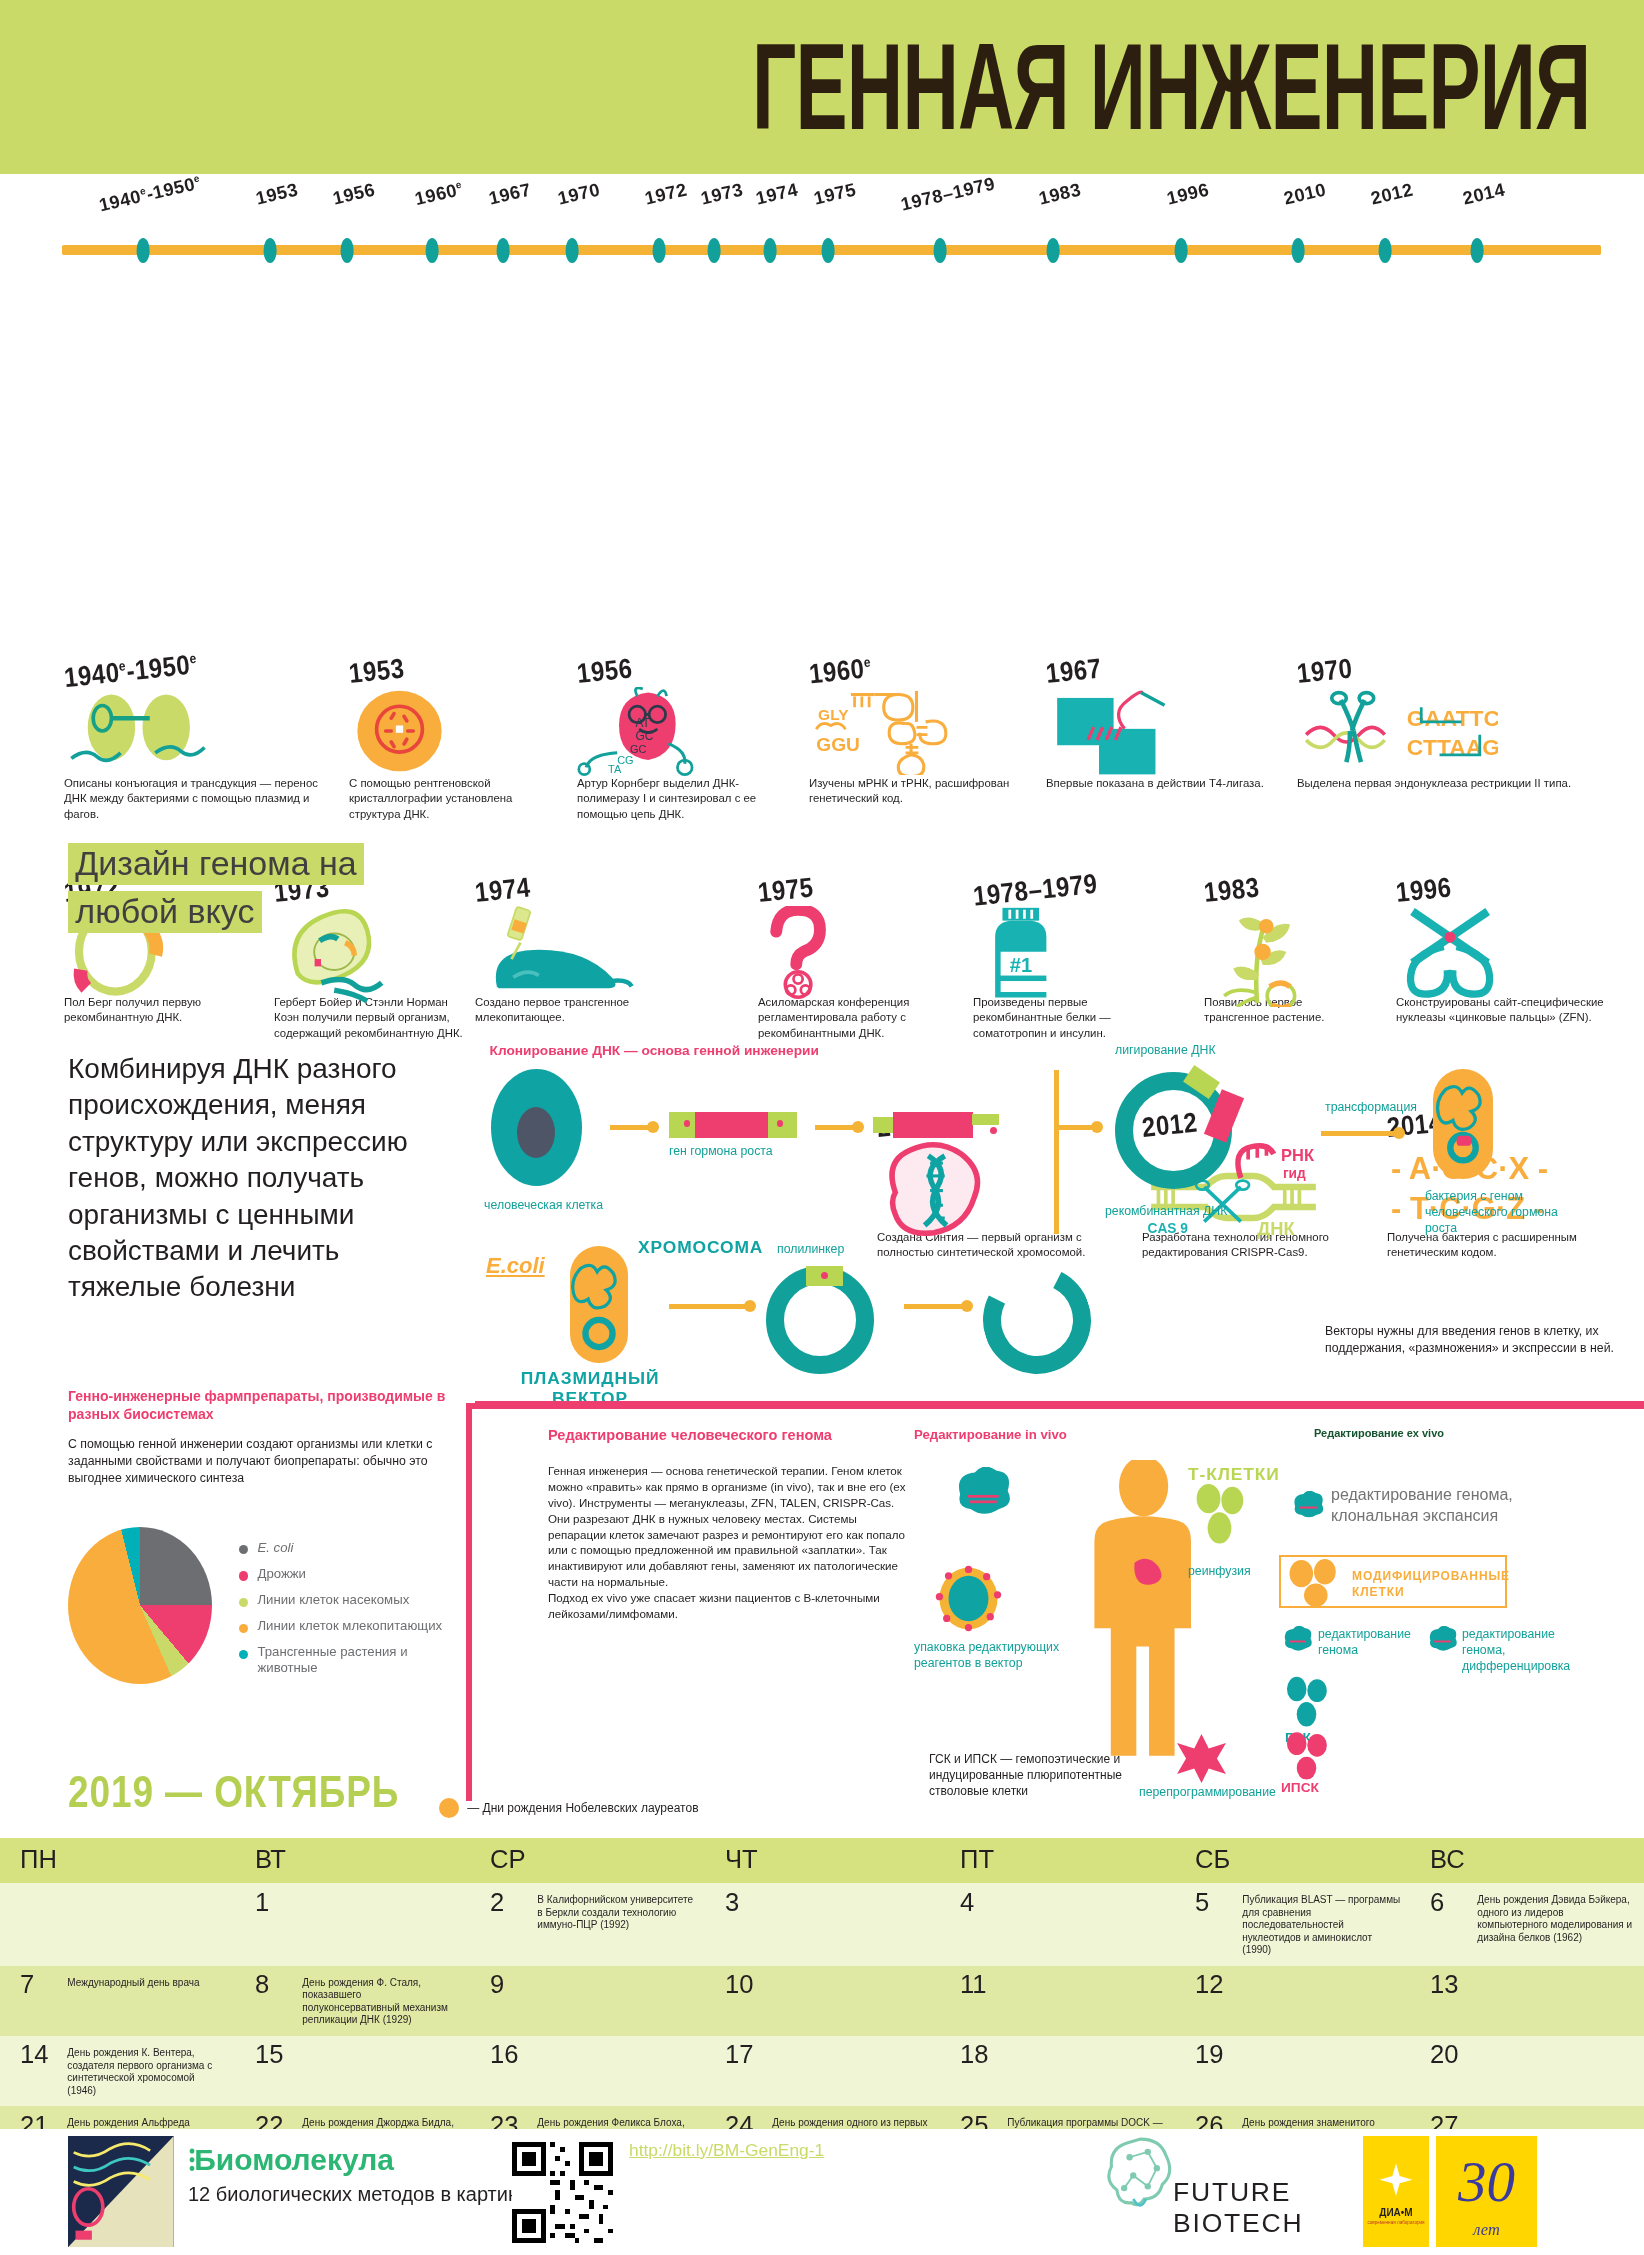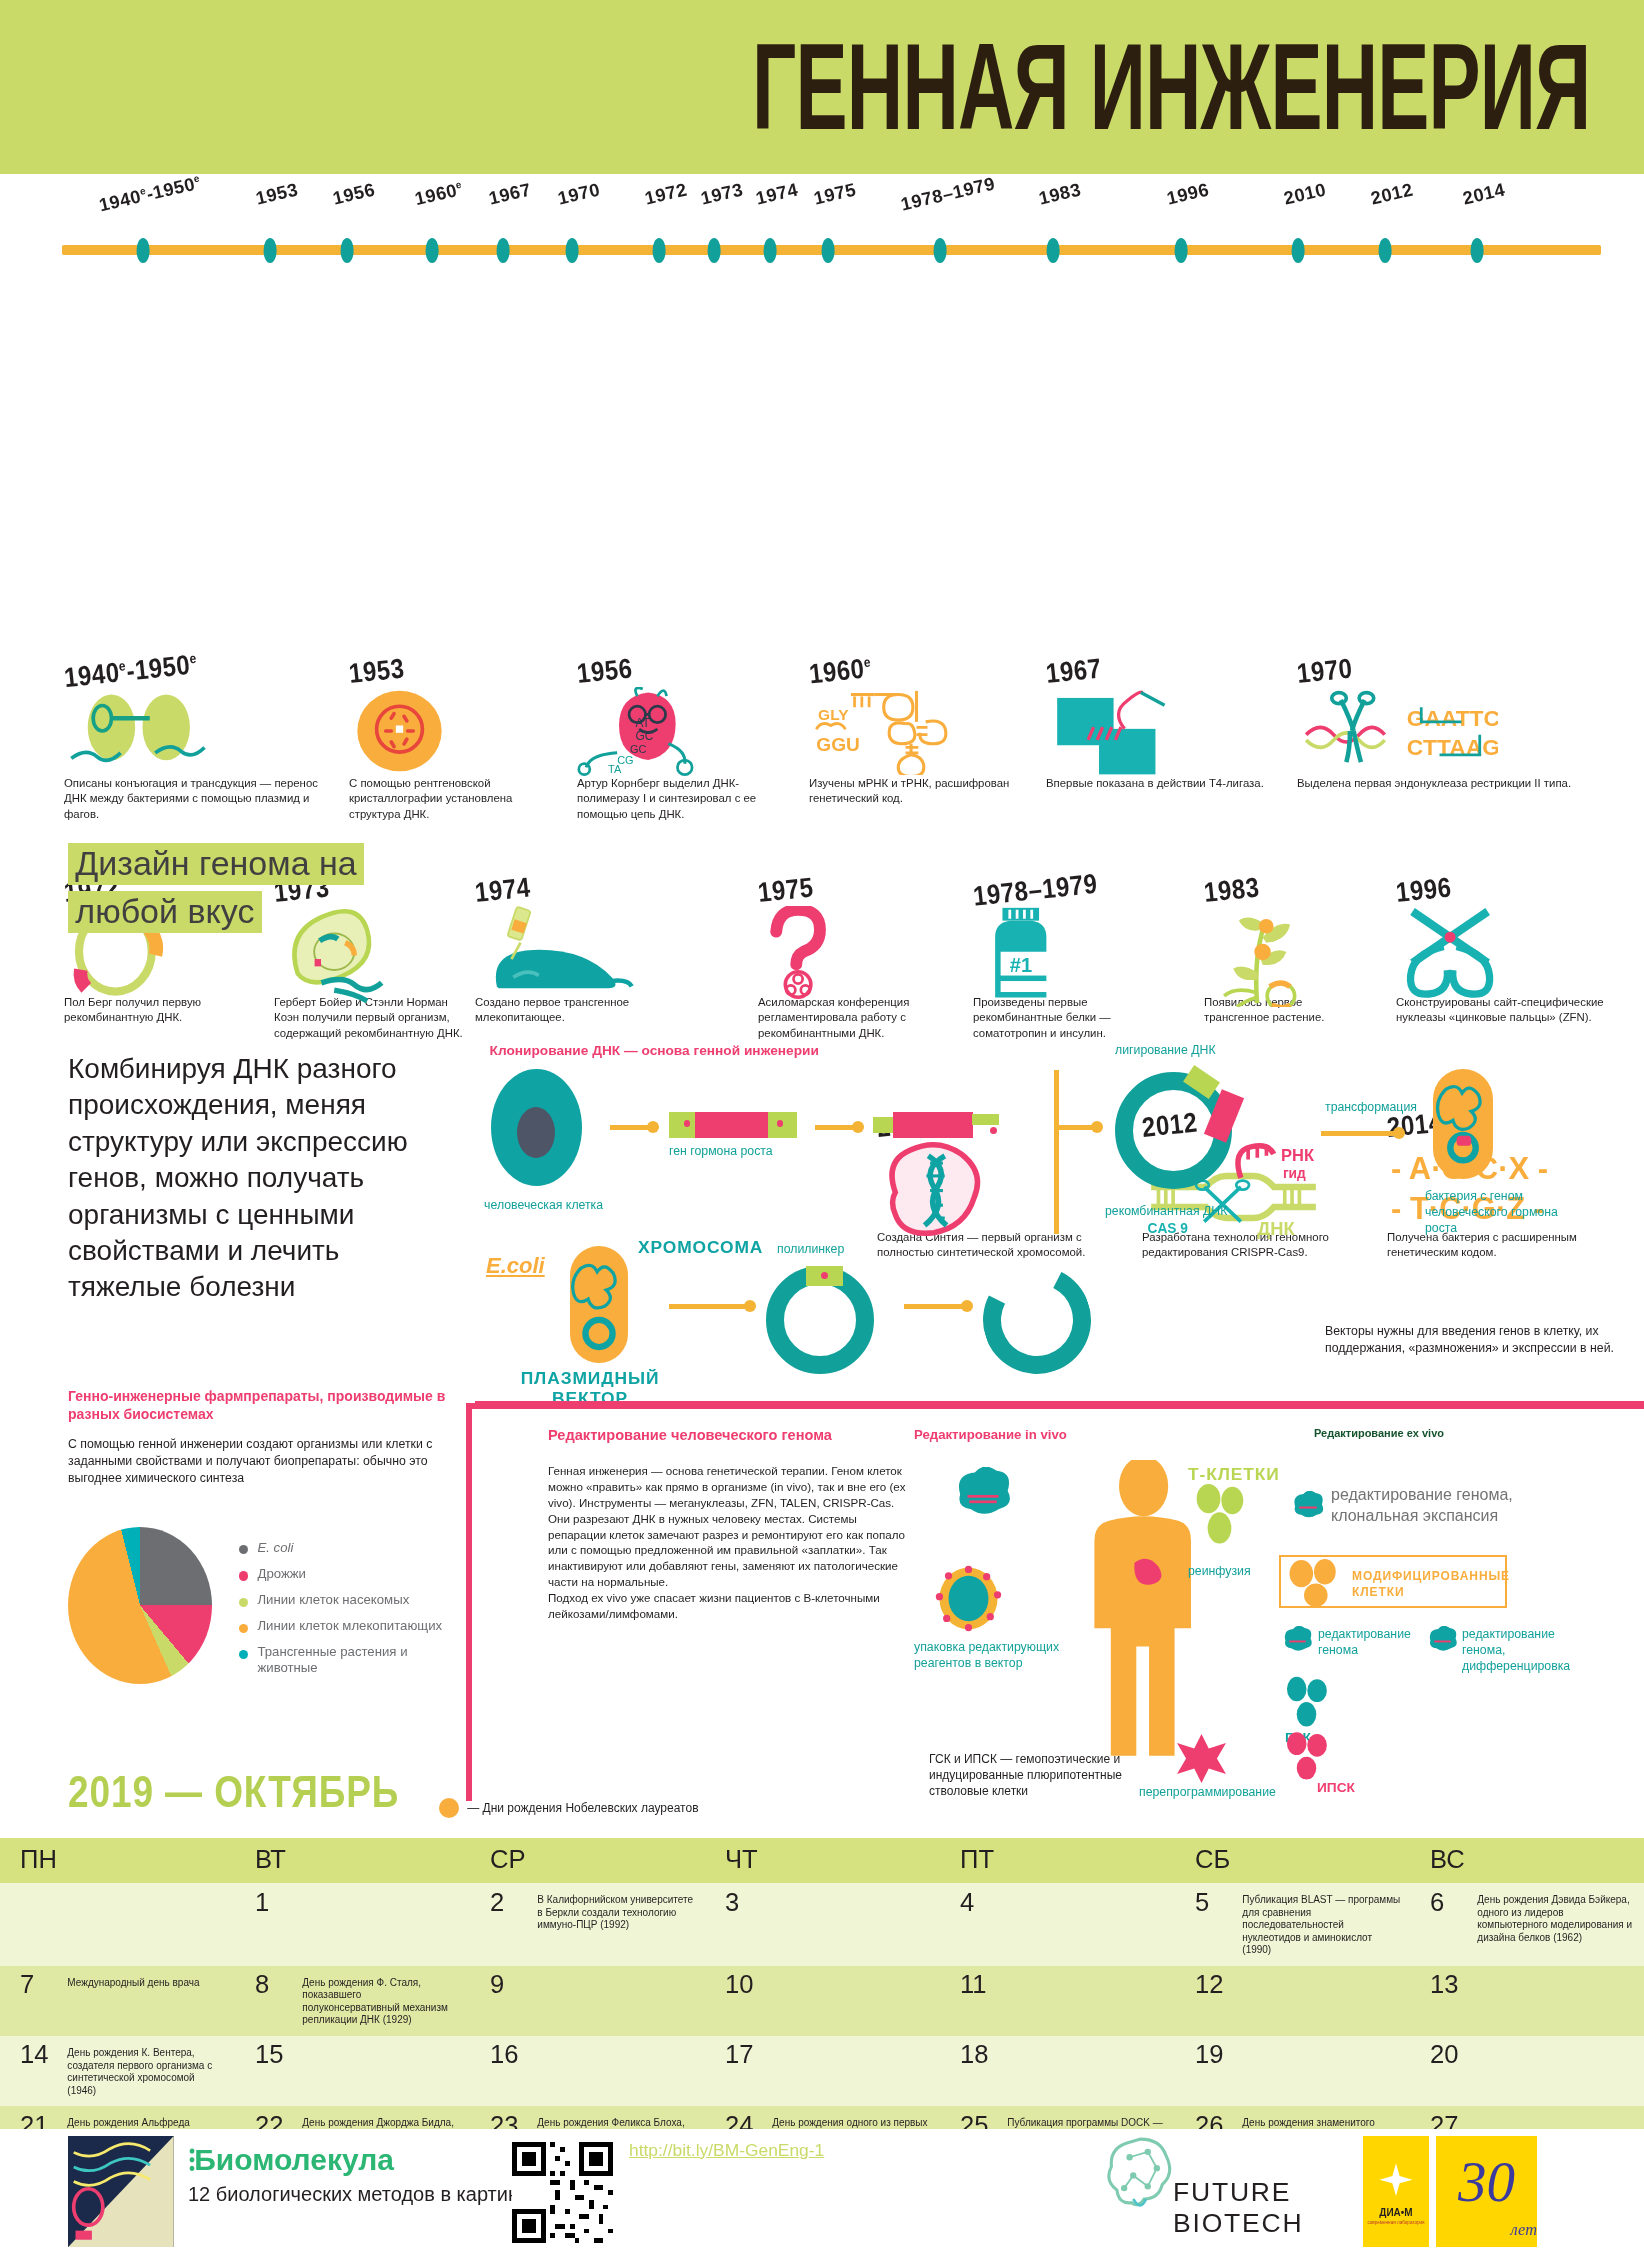--- a/index.html
+++ b/index.html
@@ -572,21 +572,21 @@
     <ellipse cx="43" cy="18" rx="12" ry="14" fill="#0fa3a3"></ellipse>
     <ellipse cx="30" cy="47" rx="12" ry="15" fill="#0fa3a3"></ellipse>
   </svg>
   <div class="hand" style="position:absolute;left:371px;top:303px;font-size:13.7px;color:#0fa3a3;">ГСК</div>
 
   <svg width="51" height="57" viewBox="0 0 60 70" style="position:absolute;left:367px;top:302px;">
     <ellipse cx="18" cy="18" rx="12" ry="14" fill="#ee3d6f"></ellipse>
     <ellipse cx="43" cy="20" rx="12" ry="14" fill="#ee3d6f"></ellipse>
     <ellipse cx="30" cy="48" rx="12" ry="14" fill="#ee3d6f"></ellipse>
   </svg>
-  <div class="hand" style="position:absolute;left:367px;top:353px;font-size:13.7px;color:#ee3d6f;margin-left:36px;">ИПСК</div>
+  <div class="hand" style="position:absolute;left:367px;top:353px;font-size:13.7px;color:#ee3d6f;">ИПСК</div>
 
   <svg width="49" height="49" viewBox="0 0 54 54" style="position:absolute;left:263px;top:307px;">
     <path d="M27 0 l8 16 l19 -6 l-10 17 l10 17 l-19 -6 l-8 16 l-8 -16 l-19 6 l10 -17 l-10 -17 l19 6 Z" fill="#ee3d6f"></path>
   </svg>
   <div style="position:absolute;left:225px;top:358px;font-size:12.3px;color:#12a19a;">перепрограммирование</div>
 
   <div style="position:absolute;left:15px;top:325px;width:228px;font-size:12px;line-height:1.32;">ГСК и ИПСК — гемопоэтические и индуцированные плюрипотентные стволовые клетки</div>
 </div>
 
 <div class="cal">
@@ -916,16 +916,16 @@
   <div class="diam">
     <svg width="66" height="111" viewBox="0 0 72 122">
       <rect width="72" height="122" fill="#ffd600"></rect>
       <path d="M36 30 l4 14 l14 4 l-14 4 l-4 14 l-4 -14 l-14 -4 l14 -4 Z" fill="#fff"></path>
     </svg>
     <div style="position:absolute;left:0;top:71px;width:66px;text-align:center;font-size:10px;font-weight:bold;">ДИА•М</div>
     <div style="position:absolute;left:0;top:84px;width:66px;text-align:center;font-size:4.6px;color:#c0392b;">современная лаборатория</div>
   </div>
   <div class="y30">
     <div style="position:absolute;left:0;top:12.8px;width:101px;text-align:center;font-size:57px;font-style:italic;color:#3b3a9e;font-family:'Liberation Serif',serif;">30</div>
-    <div style="position:absolute;left:0;top:84px;width:101px;text-align:right;font-size:16.4px;font-style:italic;color:#3b3a9e;font-family:'Liberation Serif',serif;">лет</div>
+    <div style="position:absolute;left:0;top:84px;width:101px;text-align:center;font-size:16.4px;font-style:italic;color:#3b3a9e;font-family:'Liberation Serif',serif;">лет</div>
   </div>
 </div>
 
 
 </body></html>

